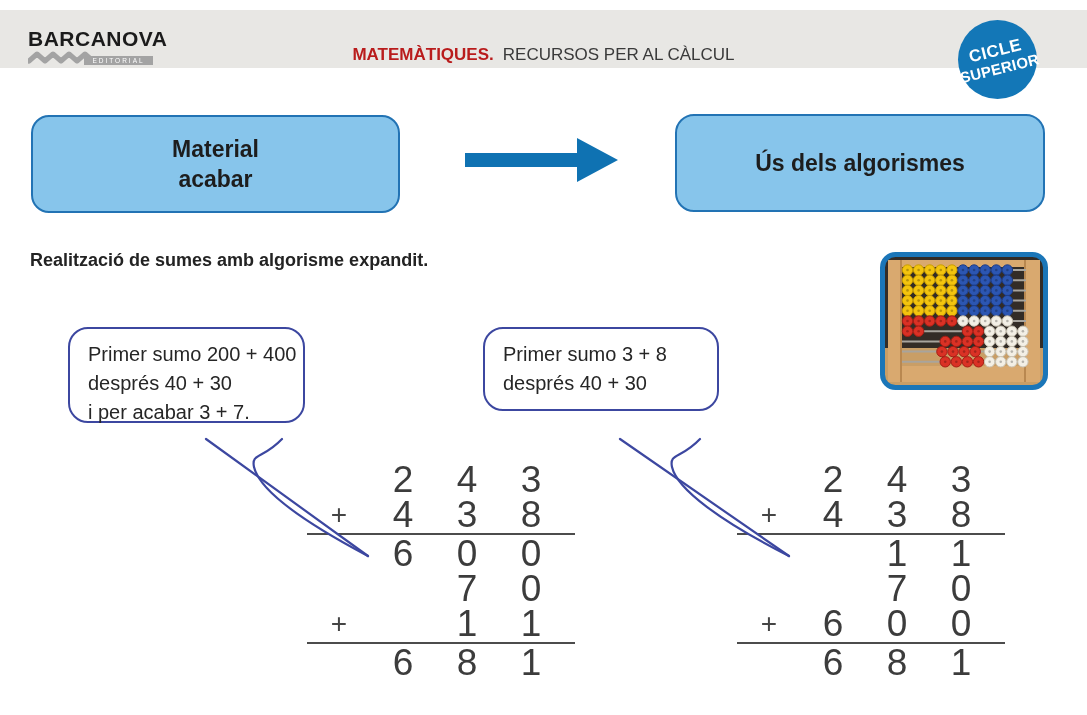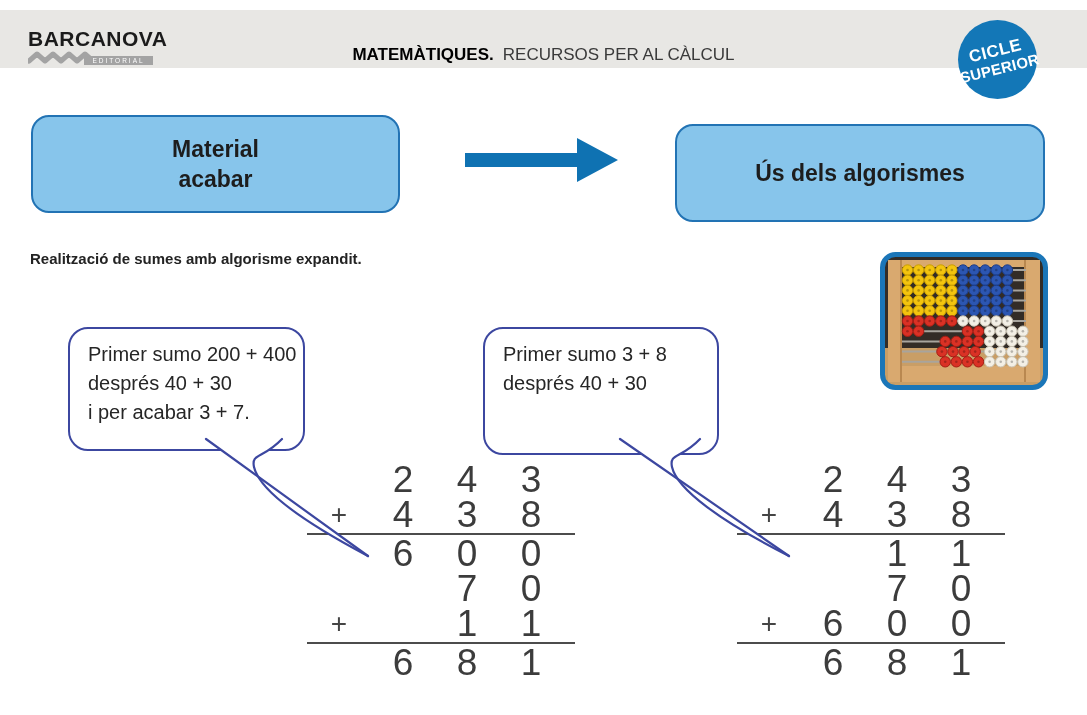--- a/index.html
+++ b/index.html
@@ -5,47 +5,47 @@
   html,body{margin:0;padding:0;background:#fff;}
   .page{position:relative;width:1087px;height:715px;background:#fff;overflow:hidden;
         font-family:"Liberation Sans", sans-serif;}
   .gray-bar{position:absolute;left:0;top:10px;width:1087px;height:58px;background:var(--header-bar,#e8e7e4);}
   
   .logo{position:absolute;left:28px;top:28px;width:128px;}
   .logo-name{font-size:21px;font-weight:bold;color:#1b1b1b;letter-spacing:0.5px;line-height:22px;}
   .logo-wave{display:block;width:125px;height:14px;margin-top:1px;}
   
   .header-title{position:absolute;left:0;top:45px;width:1087px;text-align:center;font-size:17px;color:#3a3a3a;}
-  .ht-bold{font-weight:bold;color:#000000;}
+  .ht-bold{font-weight:bold;color:#b91c1c;}
   .ht-reg{margin-left:9px;}
   
   .badge{position:absolute;left:958px;top:20px;width:79px;height:79px;border-radius:50%;
          background:var(--badge-blue,#1377b7);display:flex;align-items:center;justify-content:center;}
   .badge-inner{transform:rotate(-14deg);text-align:center;color:#fff;font-weight:bold;}
   .badge-l1{font-size:17px;line-height:19px;letter-spacing:0.5px;}
   .badge-l2{font-size:15px;line-height:18px;letter-spacing:0.3px;}
   
   .box{position:absolute;box-sizing:border-box;background:var(--box-fill,#87c5eb);
        border:2px solid var(--box-border,#2273b4);border-radius:18px;
        display:flex;flex-direction:column;align-items:center;justify-content:center;
        font-size:23px;font-weight:bold;color:#1d1d1d;line-height:30px;text-align:center;}
   .box1{left:31px;top:115px;width:369px;height:98px;}
-  .box2{left:675px;top:124px;width:370px;height:98px;}
+  .box2{left:675px;top:114px;width:370px;height:98px;border-radius:19px;}
   .arrow{position:absolute;left:465px;top:135px;width:155px;height:50px;}
   
-  .section-title{position:absolute;left:30px;top:250px;font-size:15px;font-weight:bold;color:#232323;}
+  .section-title{position:absolute;left:30px;top:250px;font-size:18px;font-weight:bold;color:#232323;}
   
   .abacus{position:absolute;left:880px;top:252px;width:168px;height:138px;}
   .abacus svg{display:block;width:168px;height:138px;}
   
   .bubble{position:absolute;box-sizing:border-box;background:#fff;
           border:2px solid var(--bubble-border,#3c47a0);border-radius:20px;
           padding:11px 0 0 18px;font-size:20px;line-height:29px;color:#262626;}
-  .bubble1{left:68px;top:327px;width:237px;height:124px;}
-  .bubble2{left:483px;top:327px;width:236px;height:128px;}
+  .bubble1{left:68px;top:327px;width:237px;height:96px;}
+  .bubble2{left:483px;top:327px;width:236px;height:84px;}
   .tails{position:absolute;left:0;top:0;width:1087px;height:715px;pointer-events:none;}
   
   .addition{position:absolute;top:462px;width:268px;font-size:37px;color:#3c3c3c;}
   .add-left{left:307px;}
   .add-right{left:737px;}
   .add-row{display:flex;height:35px;line-height:35px;}
   .cell{width:64px;text-align:center;}
   .plus{font-size:28px;color:#454545;}
   .add-rule{border-top:2px solid #4c4c4c;margin:1px 0;}
 </style>

